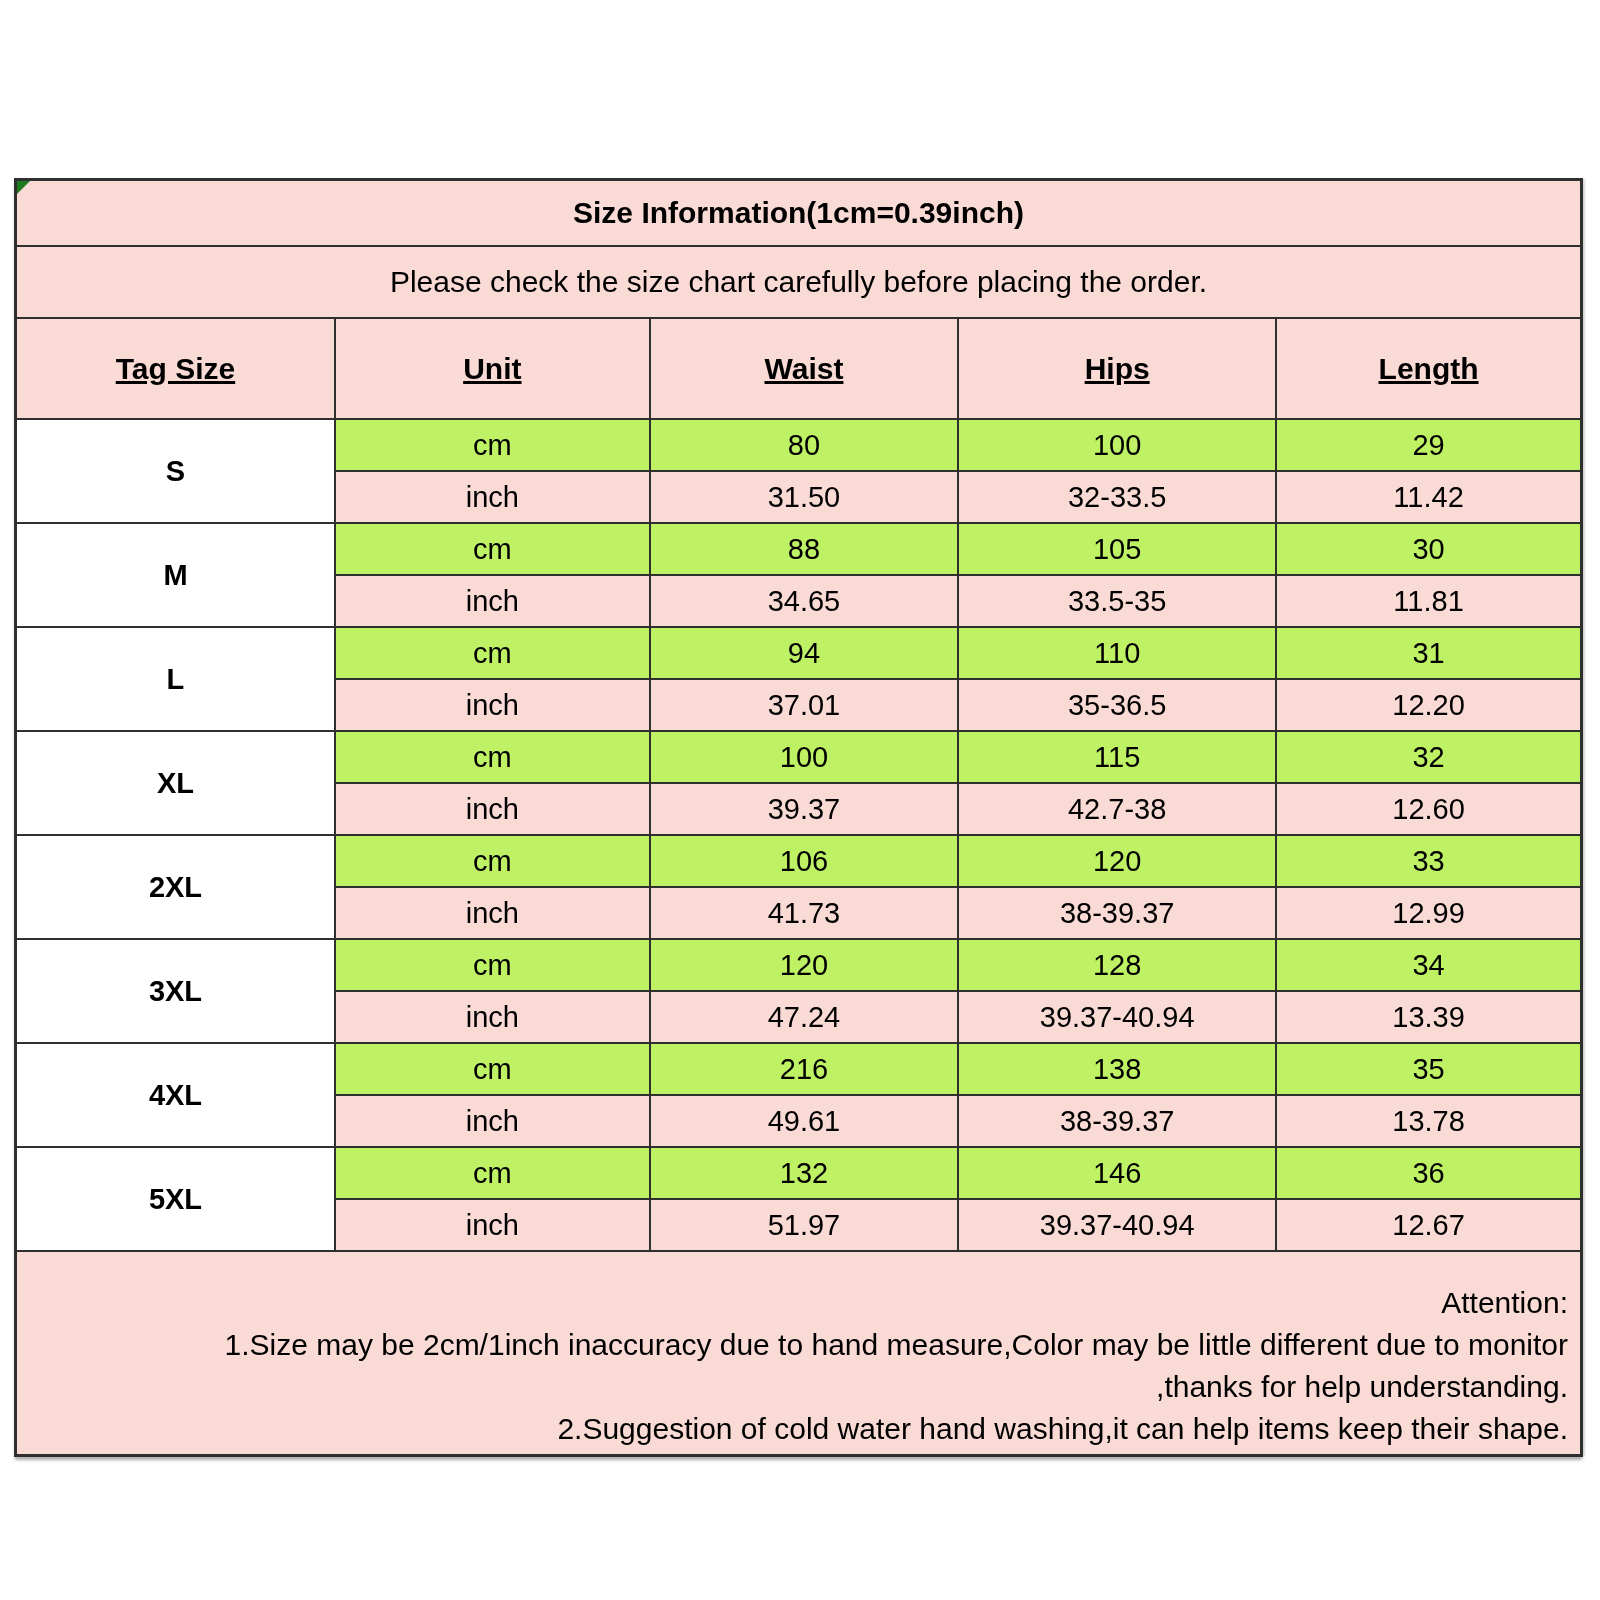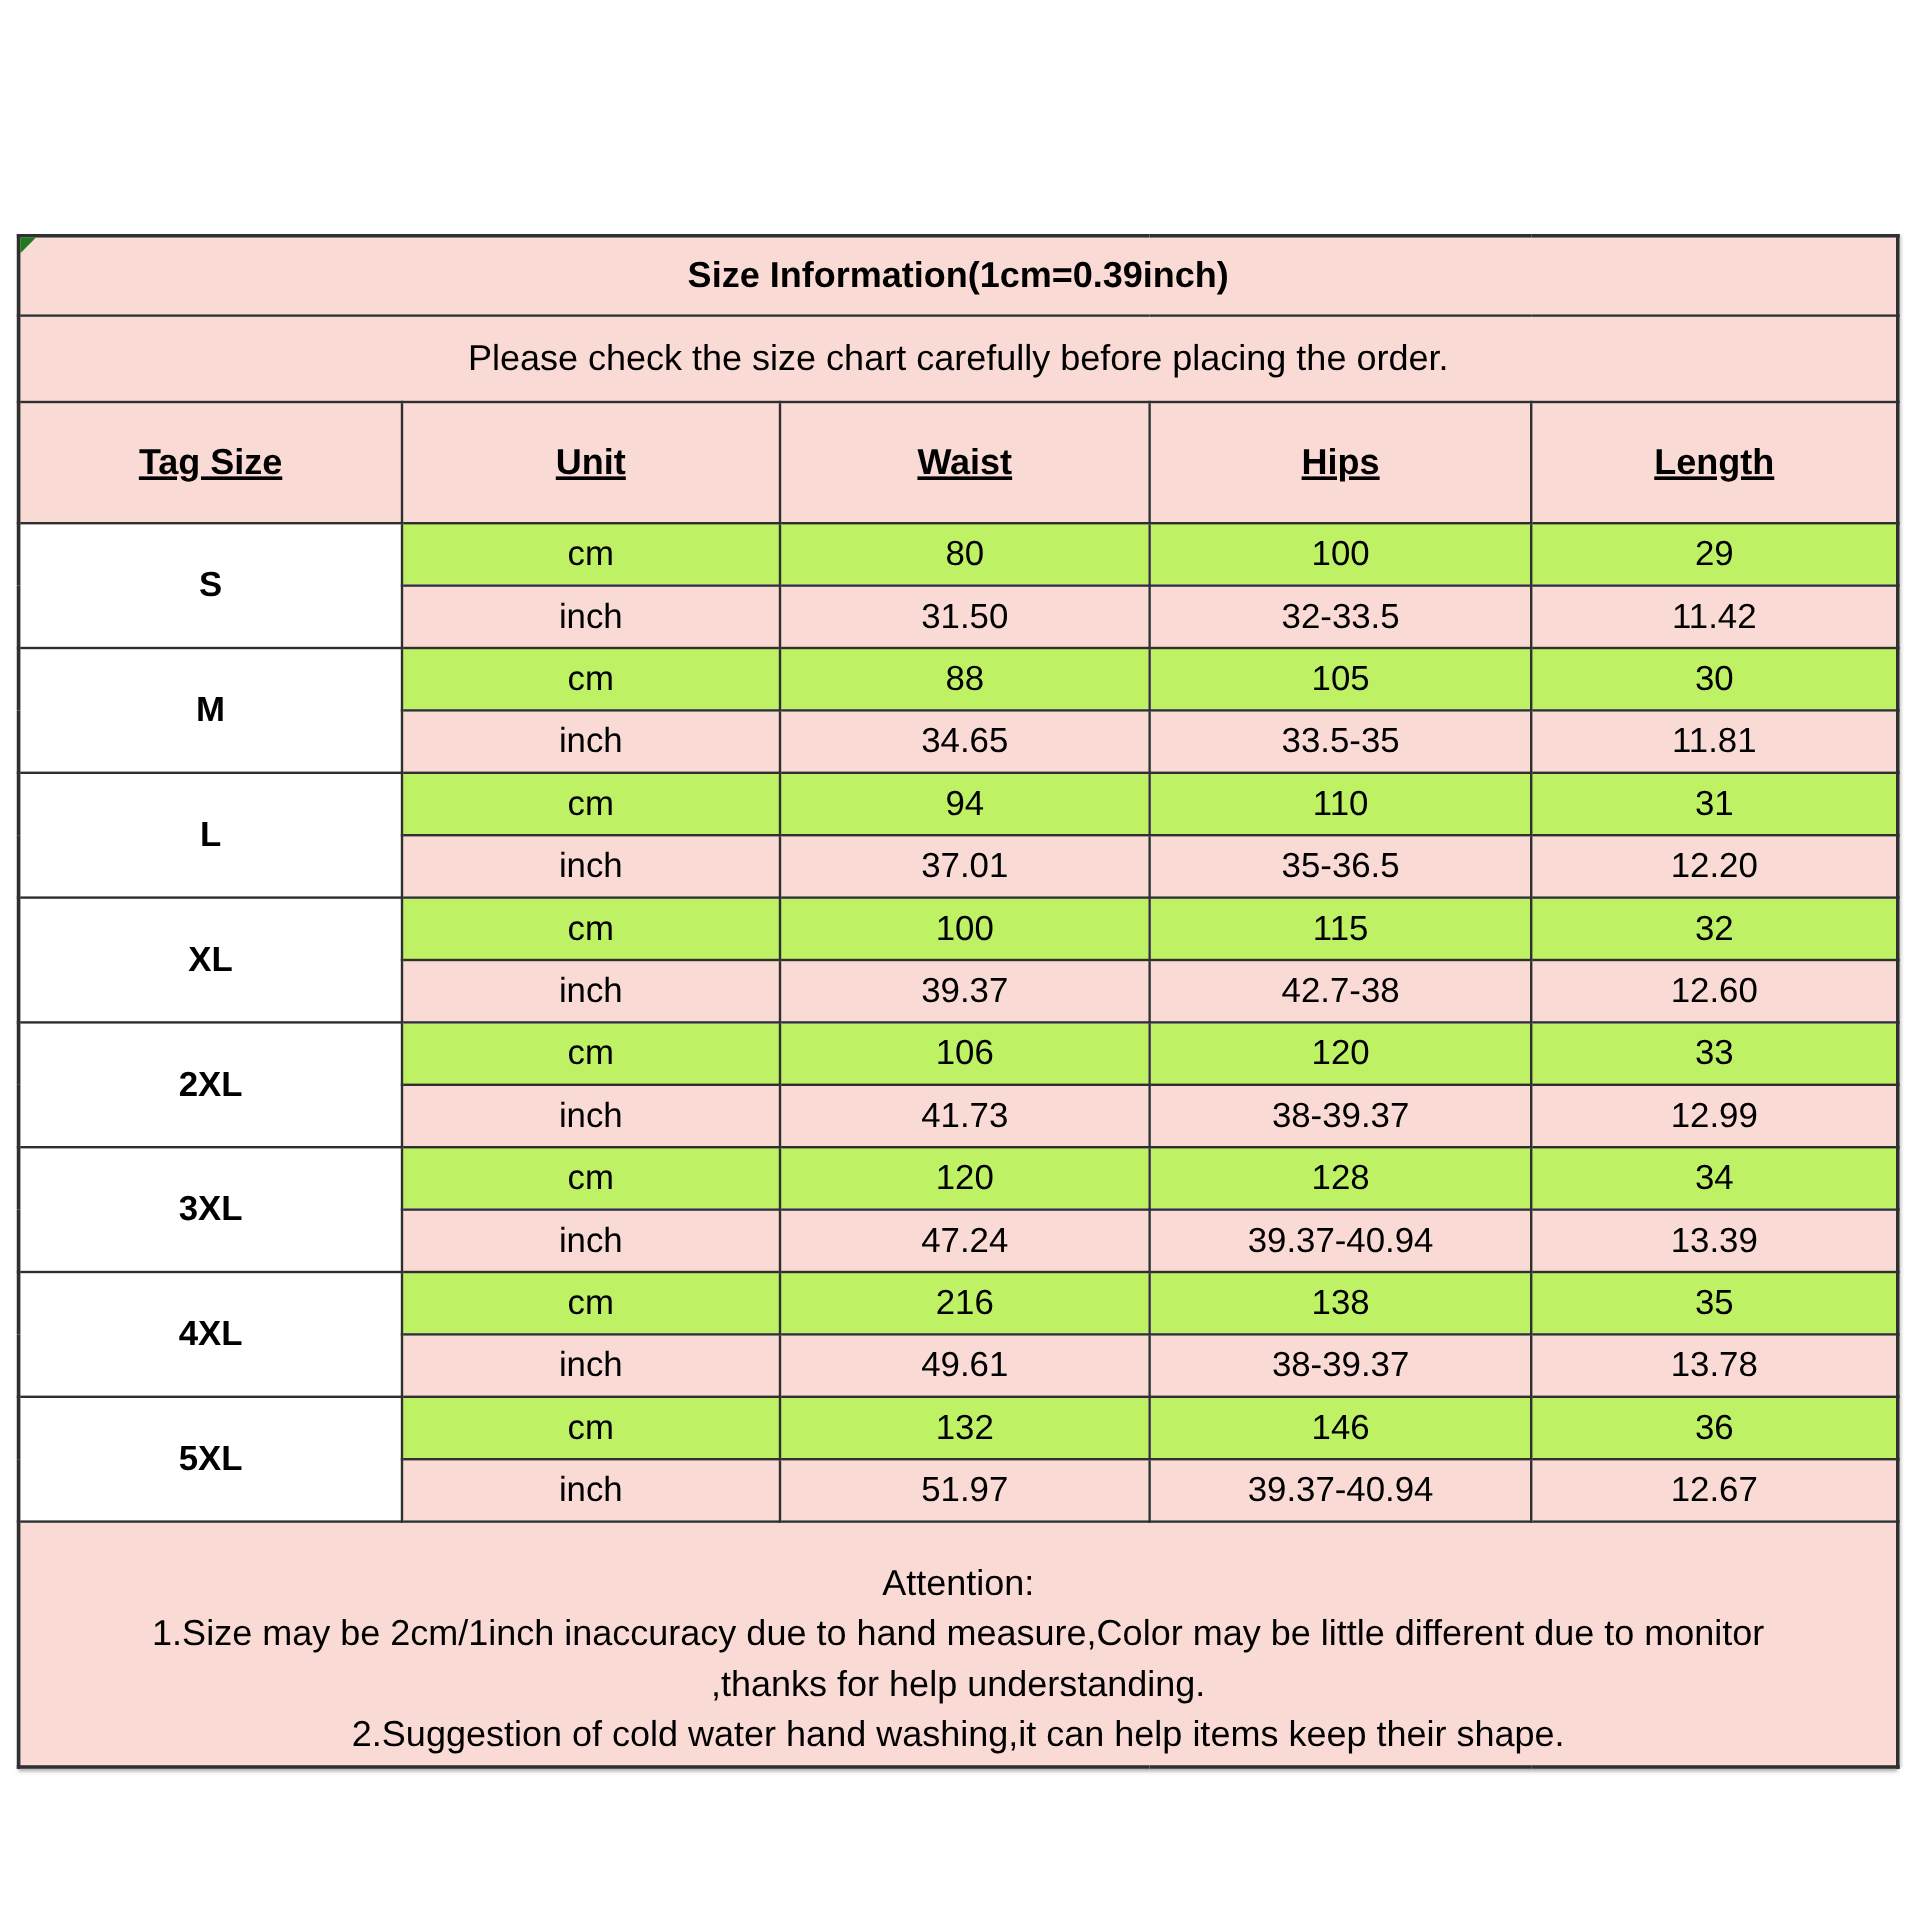--- a/index.html
+++ b/index.html
@@ -8,21 +8,21 @@
     background: #ffffff;
     width: 1600px;
     height: 1600px;
     font-family: "Liberation Sans", sans-serif;
     color: #000000;
     position: relative;
   }
   .sheet {
     position: absolute;
     left: 14px;
-    top: 195px;
+    top: 178px;
     width: 1569px;
   }
   table.size-table {
     width: 100%;
     border-collapse: collapse;
     table-layout: fixed;
     border: 3px solid #2f2f2f;
     box-shadow: 0 4px 3px -1px rgba(110,110,110,0.55), 3px 0 2px -1px rgba(150,150,150,0.35);
   }
   td, th {
@@ -53,21 +53,21 @@
     font-size: 32px;
     font-weight: bold;
   }
   tr.sub-row td {
     height: 48px;
     font-size: 29px;
   }
   td.unit-cell { font-size: 30px; }
   td.attention-cell {
     background: #f9dad5;
-    text-align: center;
+    text-align: right;
     vertical-align: top;
     padding: 30px 12px 4px 12px;
     font-size: 30px;
   }
   .attn-line {
     line-height: 42px;
     white-space: nowrap;
   }
   .corner-marker {
     position: absolute;

